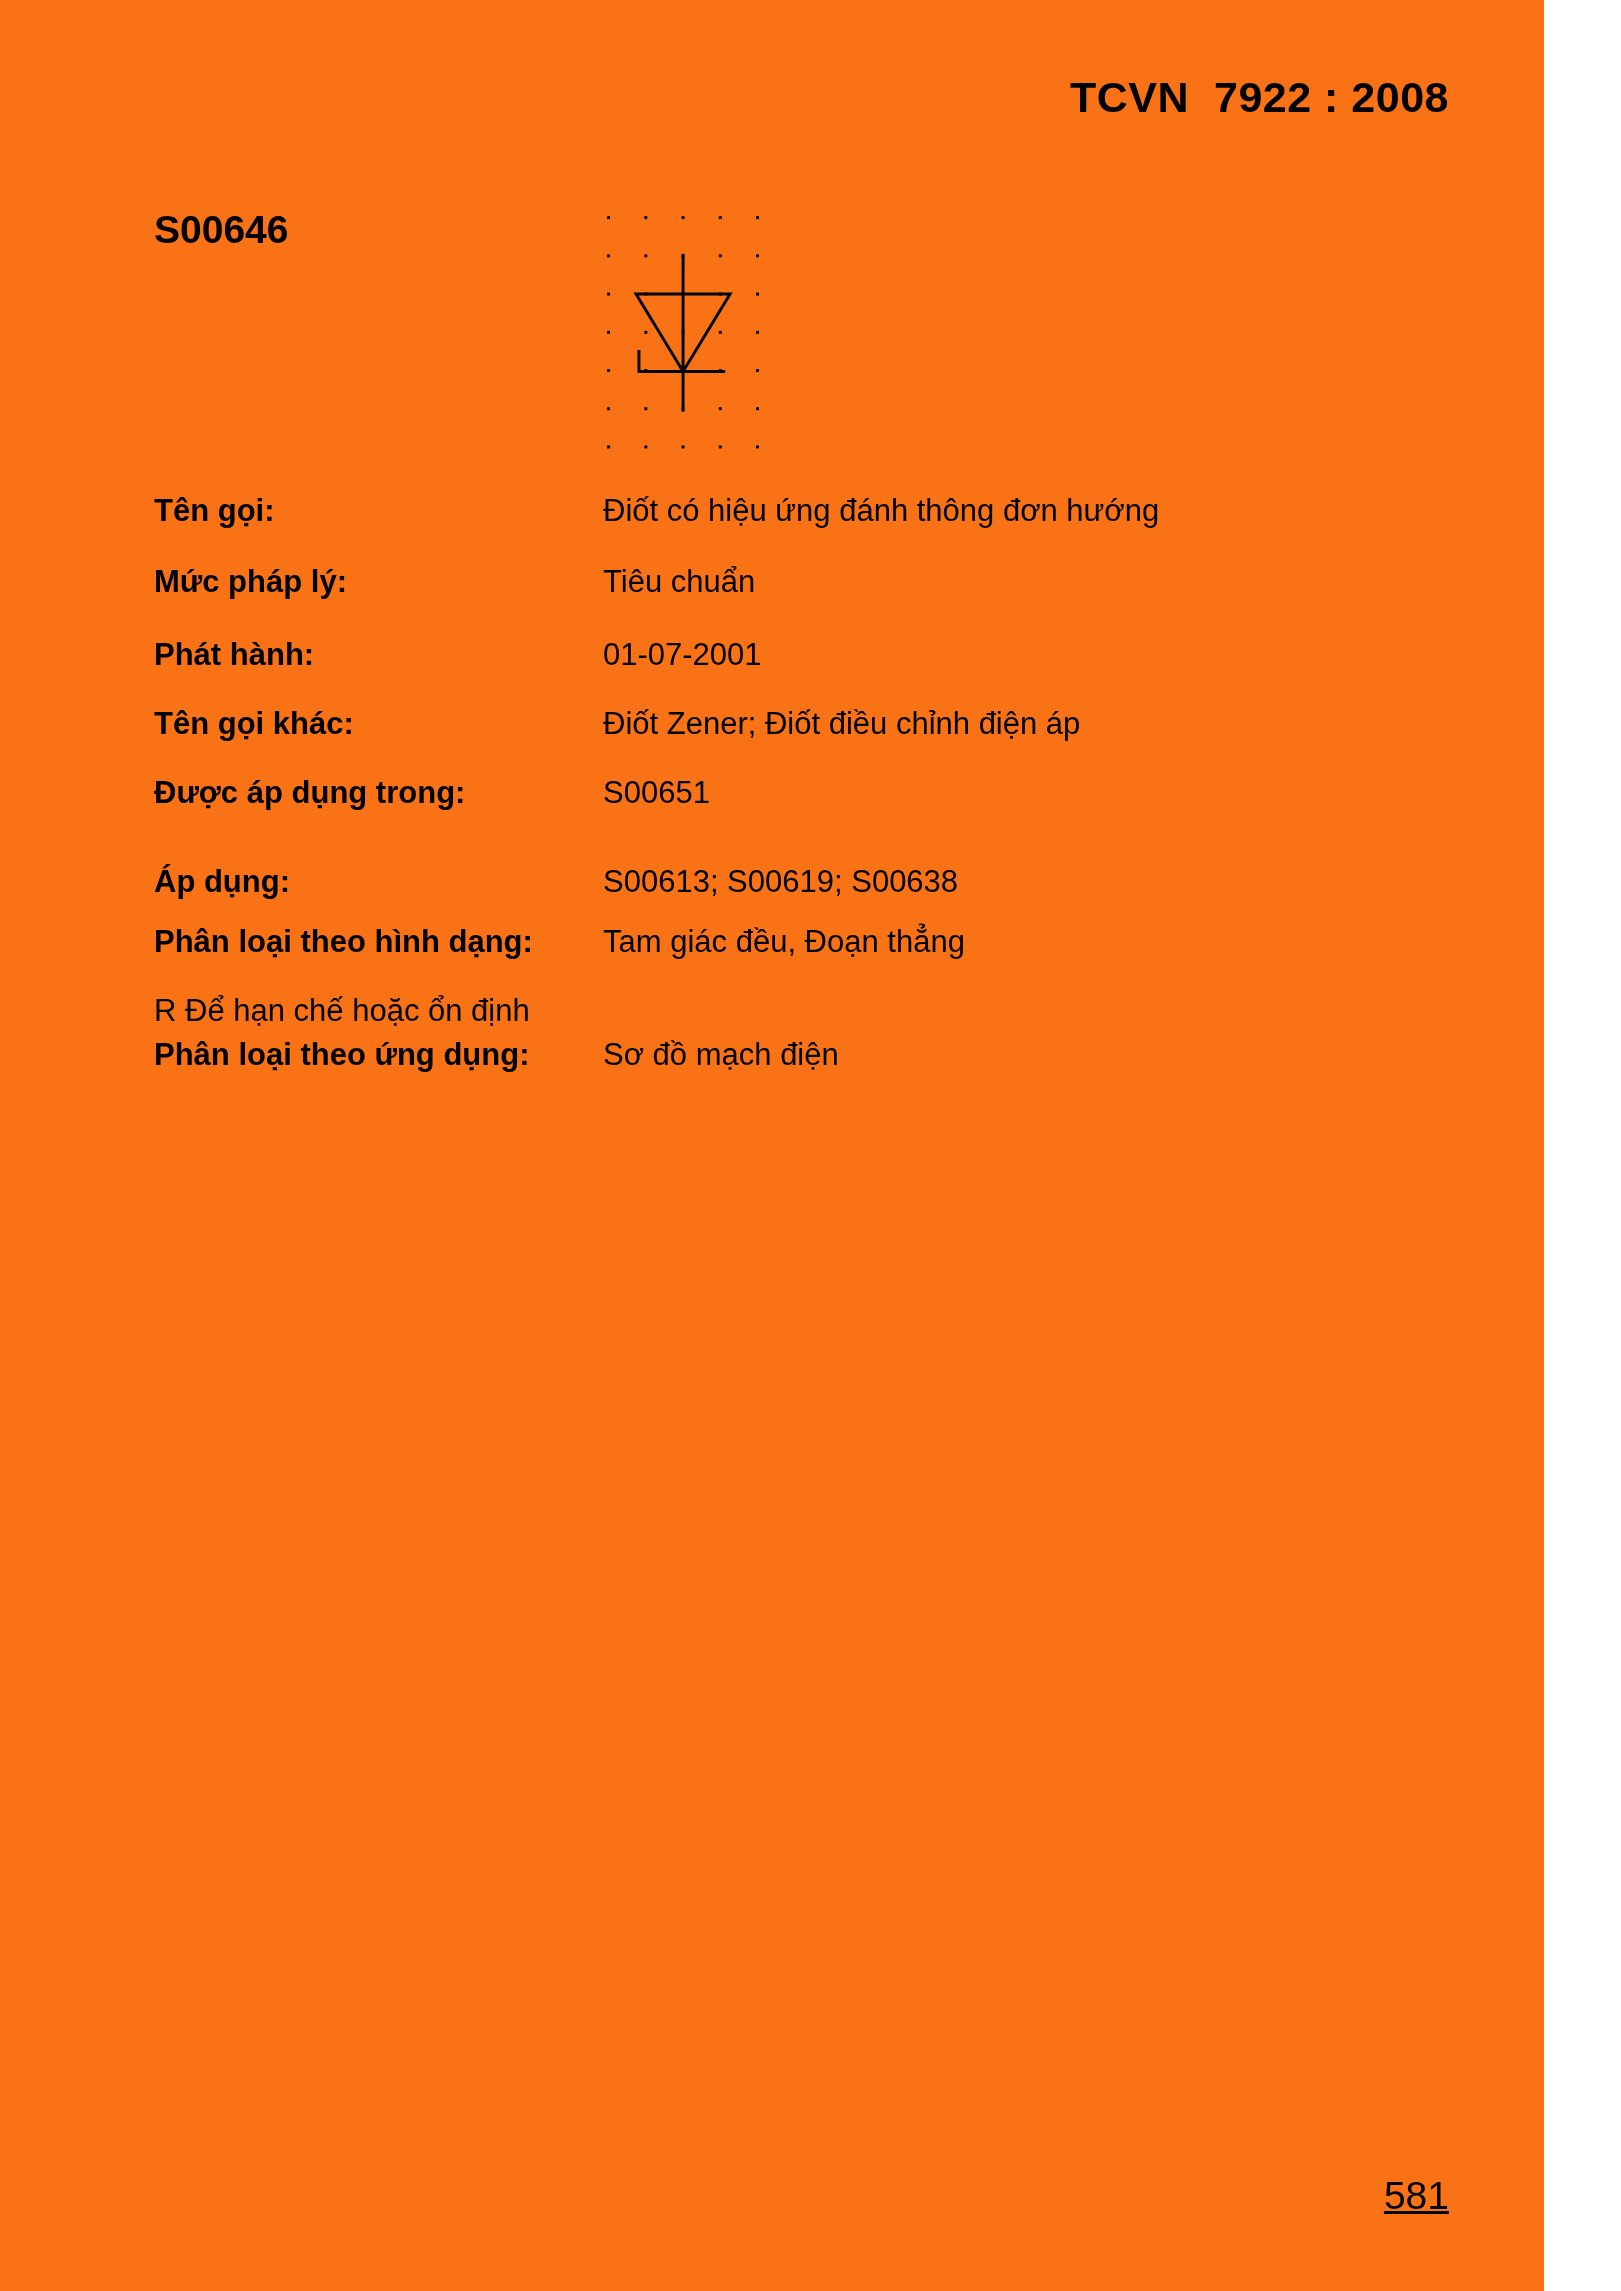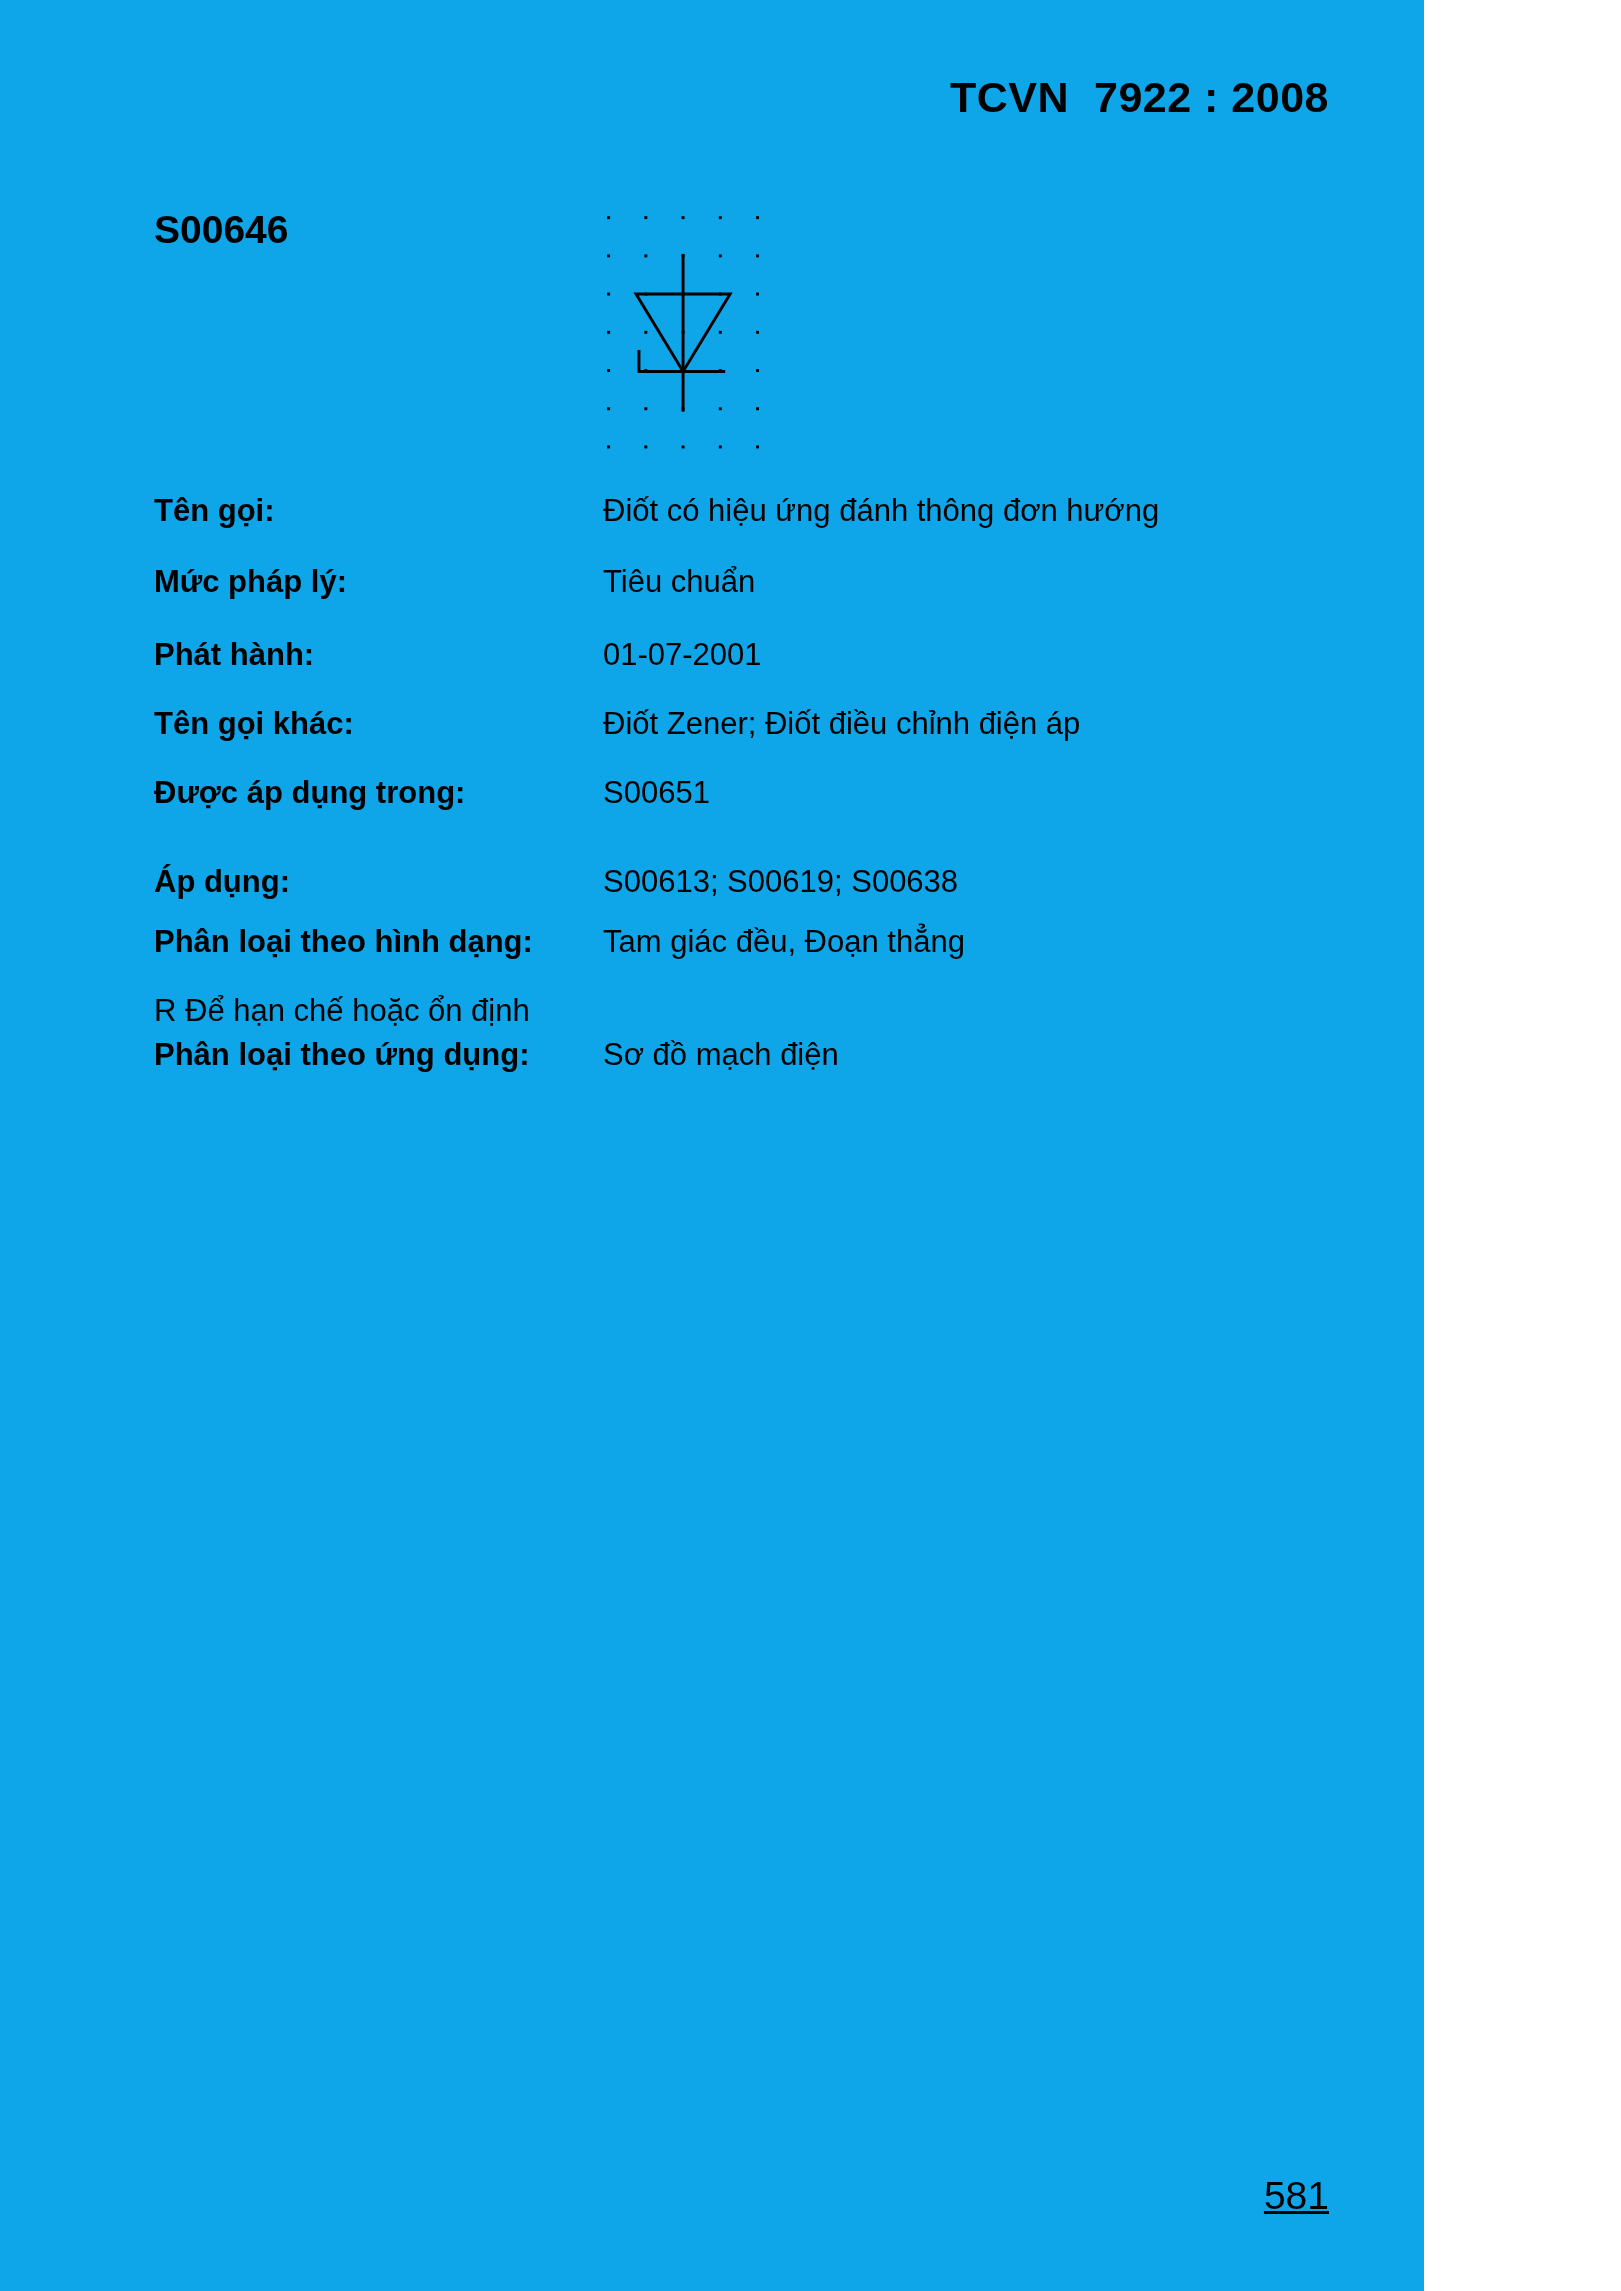--- a/index.html
+++ b/index.html
@@ -2,23 +2,23 @@
 <html lang="vi"><head>
 <meta charset="utf-8">
 <style>
   html, body {
     margin: 0;
     padding: 0;
     background: #ffffff;
   }
   .page {
     position: relative;
-    width: 1424px;
+    width: 1544px;
     height: 2292px;
-    background: #0ea5e9;
+    background: #f97316;
     color: #000000;
     font-family: "Liberation Sans", "DejaVu Sans", sans-serif;
     overflow: hidden;
   }
   .doc-header {
     position: absolute;
     top: 76px;
     right: 95px;
     font-size: 43px;
     font-weight: bold;

